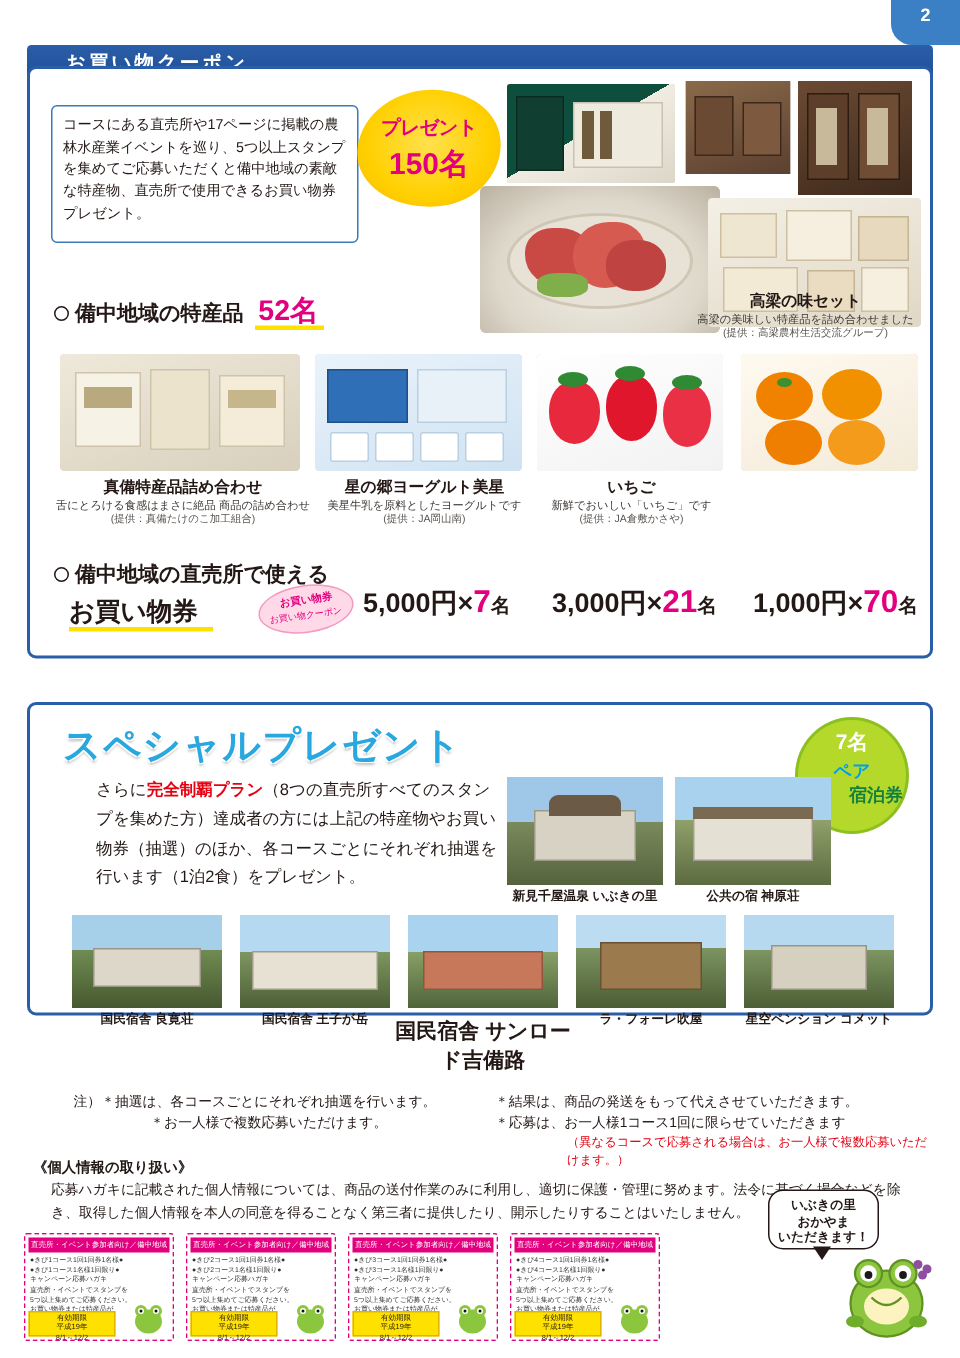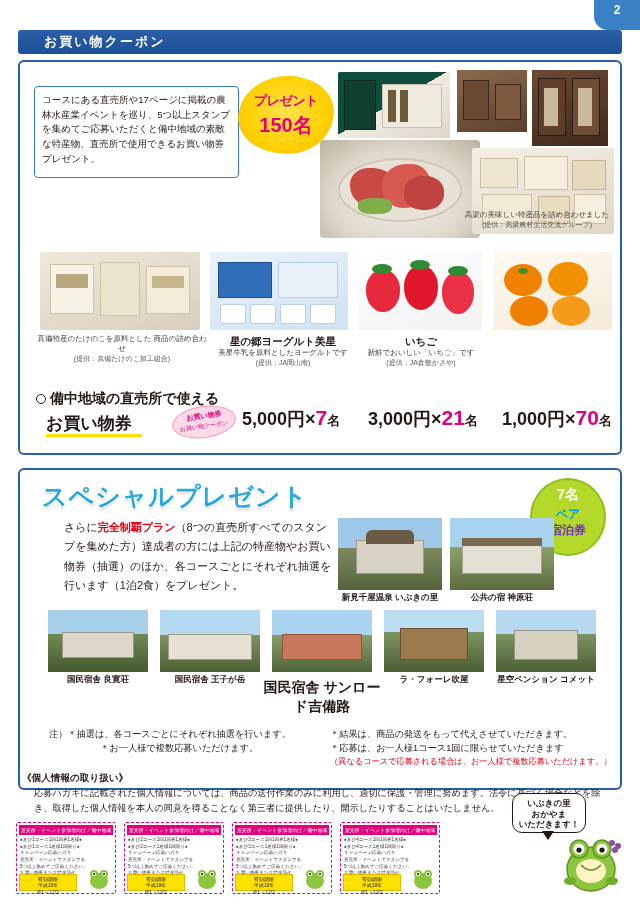--- a/index.html
+++ b/index.html
@@ -26,21 +26,21 @@
     position:absolute; left:0; top:0; width:100%; height:24px;
     background:linear-gradient(to bottom,#2b5ea8,#1d4f96);
     border-radius:3px;
   }
   .section-title-bar .bar-text {
     position:absolute; left:26px; top:3px; color:#fff;
     font-size:13px; letter-spacing:2px; font-weight:bold;
   }
   
   .present-box {
-    position:absolute; left:18px; top:60px; width:604px; height:395px;
+    position:absolute; left:18px; top:44px; width:604px; height:395px;
     border:2px solid #2b5ea8; border-radius:6px; background:#fff;
   }
   .intro-bubble {
     position:absolute; left:14px; top:24px; width:205px; height:92px;
     border:1px solid #3a7ab8; border-radius:4px; background:#fff;
     font-size:9.5px; line-height:1.55; padding:6px 7px; color:#231815;
   }
   .plan-badge {
     position:absolute; left:218px; top:14px; width:96px; height:78px;
   }
@@ -64,41 +64,41 @@
   .cap .pv { display:block; font-size:7px; color:#5a5550; }
 
   .row-label { position:absolute; font-size:14px; font-weight:bold; }
   .circ { display:inline-block; width:10px; height:10px; border:1.6px solid #231815;
     border-radius:50%; margin-right:4px; vertical-align:middle; }
   .count-hl { color:#e2007f; font-size:19px; font-weight:bold; position:relative; }
   .count-underline { position:absolute; height:3px; background:#ffe100; }
 
   
   .special-box {
-    position:absolute; left:18px; top:468px; width:604px; height:322px;
+    position:absolute; left:18px; top:468px; width:604px; height:209px;
     border:2px solid #2b5ea8; border-radius:6px; background:#fff;
   }
   .special-title { position:absolute; left:22px; top:10px; font-size:25px; font-weight:bold;
     color:#29a7df; letter-spacing:1px;
     text-shadow: 1px 1px 0 #fff, -1px 1px 0 #fff, 1px -1px 0 #fff, -1px -1px 0 #fff, 0 2px 2px rgba(0,0,0,.25); }
   .special-text { position:absolute; left:44px; top:48px; width:268px; font-size:11px; line-height:1.75; }
   .special-text .red { color:#e60012; font-weight:bold; }
   .stay-badge { position:absolute; right:14px; top:8px; width:76px; height:78px; }
   .stay-badge .blob { position:absolute; inset:0; background:#b5d92b; border-radius:50%;
     border:2px solid #8cc01f; }
   .stay-badge .l1 { position:absolute; top:8px; left:0; width:100%; text-align:center;
     font-size:14px; font-weight:bold; color:#fff; }
   .stay-badge .l2 { position:absolute; top:28px; left:0; width:100%; text-align:center;
     font-size:12px; font-weight:bold; color:#00a0e9; }
-  .stay-badge .l3 { position:absolute; top:44px; left:0; width:100%; text-align:center;
-    font-size:12px; font-weight:bold; color:#6d28d9; }
+  .stay-badge .l3 { position:absolute; top:44px; left:16px; width:100%; text-align:center;
+    font-size:12px; font-weight:bold; color:#15803d; }
 
   
   .notes { position:absolute; left:20px; top:728px; width:600px; font-size:9.2px; line-height:1.5; }
-  .notes .red { color:#e60012; }
+  .notes .red { color:#e60012;margin-left:48px; }
   .privacy-title { position:absolute; left:22px; top:772px; font-size:9.6px; font-weight:bold; }
   .privacy-body { position:absolute; left:34px; top:786px; width:576px; font-size:9.2px; line-height:1.6; }
 
   
   .coupon-row { position:absolute; left:16px; top:822px; width:430px; height:72px; }
   .coupon { position:absolute; top:0; width:100px; height:72px;
     border:1px dashed #e2007f; border-radius:2px; background:#fff; }
   .coupon .hdr { position:absolute; left:2px; top:2px; right:2px; height:10px;
     background:#e2007f; color:#fff; font-size:5px; text-align:center; line-height:10px; }
   .coupon .bodytxt { position:absolute; left:3px; top:14px; right:3px; font-size:4.6px;
@@ -172,22 +172,30 @@
   <div class="ph" style="left:452px; top:86px; width:142px; height:86px; border-radius:3px;">
     <div class="g" style="background:linear-gradient(160deg,#f4f0e6,#e0d8c6);"></div>
     <div style="position:absolute;left:8px;top:10px;width:38px;height:30px;background:#efe6d2;border:1px solid #cdbf9f;"></div>
     <div style="position:absolute;left:52px;top:8px;width:44px;height:34px;background:#f6efe0;border:1px solid #cdbf9f;"></div>
     <div style="position:absolute;left:100px;top:12px;width:34px;height:30px;background:#e6d9bd;border:1px solid #c5b491;"></div>
     <div style="position:absolute;left:10px;top:46px;width:50px;height:30px;background:#f3ead6;border:1px solid #cdbf9f;"></div>
     <div style="position:absolute;left:66px;top:48px;width:32px;height:28px;background:#e9dcc0;border:1px solid #c5b491;"></div>
     <div style="position:absolute;left:102px;top:46px;width:32px;height:30px;background:#f6efe0;border:1px solid #cdbf9f;"></div>
   </div>
 
+  <div class="row-label" style="left:16px; top:148px;">
+    <span class="circ"></span><span>備中地域の特産品</span>
+    <span style="position:relative; display:inline-block; margin-left:6px;">
+      <span class="count-underline" style="left:-2px; bottom:0px; width:46px;"></span>
+      <span class="count-hl">52名</span>
+    </span>
+  </div>
 
   <div class="cap" style="left:432px; top:148px; width:170px;">
+    <span class="nm">高梁の味セット</span>
     <span class="ds">高梁の美味しい特産品を詰め合わせました</span>
     <span class="pv">(提供：高梁農村生活交流グループ)</span>
   </div>
 
   <div class="ph" style="left:20px; top:190px; width:160px; height:78px; border-radius:3px;">
     <div class="g" style="background:linear-gradient(160deg,#efe9db,#d8d0bd);"></div>
     <div style="position:absolute;left:10px;top:12px;width:44px;height:50px;background:#f7f2e6;border:1px solid #cfc4ab;"></div>
     <div style="position:absolute;left:60px;top:10px;width:40px;height:54px;background:#ece3cd;border:1px solid #cfc4ab;"></div>
     <div style="position:absolute;left:106px;top:14px;width:44px;height:48px;background:#f4ecd9;border:1px solid #cfc4ab;"></div>
     <div style="position:absolute;left:16px;top:22px;width:32px;height:14px;background:#b8a97f;"></div>
@@ -217,21 +225,22 @@
   <div class="ph" style="left:474px; top:190px; width:118px; height:78px; border-radius:3px;">
     <div class="g" style="background:linear-gradient(160deg,#fffaf0,#f3ead9);"></div>
     <div style="position:absolute;left:10px;top:12px;width:38px;height:32px;background:#f08200;border-radius:50%;"></div>
     <div style="position:absolute;left:54px;top:10px;width:40px;height:34px;background:#f29100;border-radius:50%;"></div>
     <div style="position:absolute;left:16px;top:44px;width:38px;height:30px;background:#ef7f00;border-radius:50%;"></div>
     <div style="position:absolute;left:58px;top:44px;width:38px;height:30px;background:#f49b1c;border-radius:50%;"></div>
     <div style="position:absolute;left:24px;top:16px;width:10px;height:6px;background:#3f8f30;border-radius:50%;"></div>
   </div>
 
   <div class="cap" style="left:14px; top:272px; width:176px;">
-    <span class="ds">真備特産のたけのこを原料とした
+    <span class="nm">真備特産品詰め合わせ</span>
+    <span class="ds">舌にとろける食感はまさに絶品
 商品の詰め合わせ</span>
     <span class="pv">(提供：真備たけのこ加工組合)</span>
   </div>
   <div class="cap" style="left:190px; top:272px; width:146px;">
     <span class="nm">星の郷ヨーグルト美星</span>
     <span class="ds">美星牛乳を原料としたヨーグルトです</span>
     <span class="pv">(提供：JA岡山南)</span>
   </div>
   <div class="cap" style="left:336px; top:272px; width:130px;">
     <span class="nm">いちご</span>

